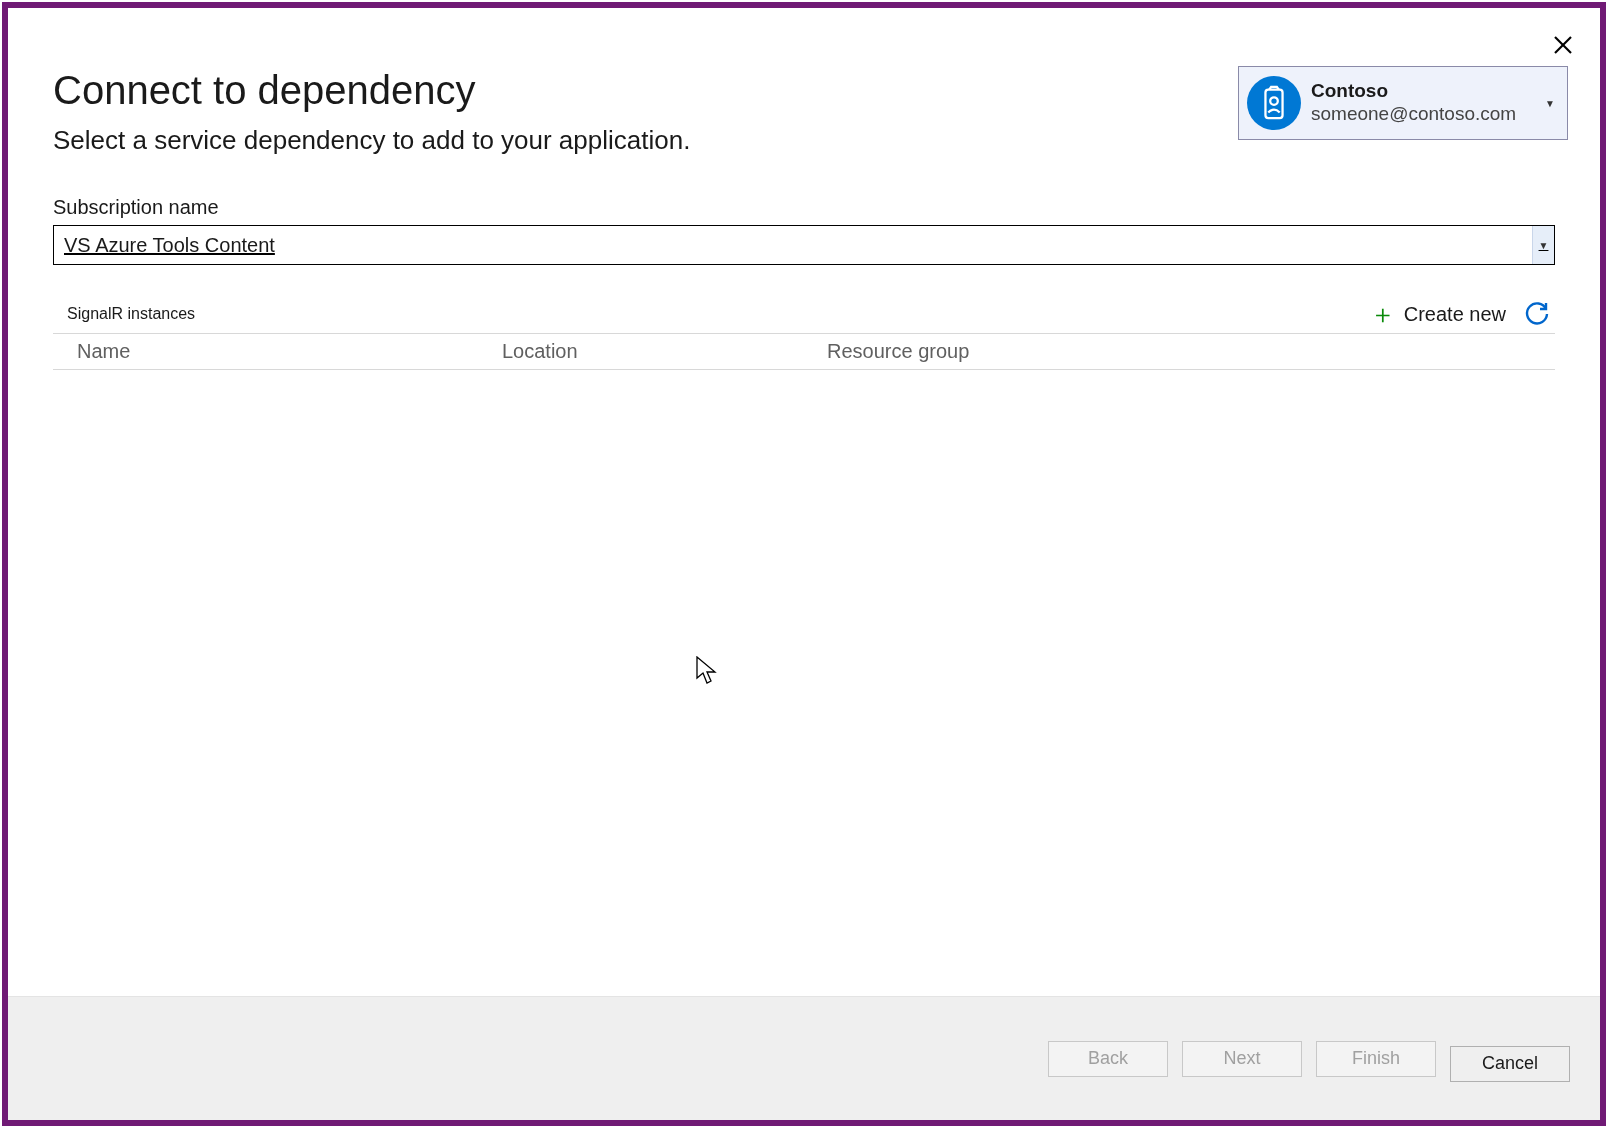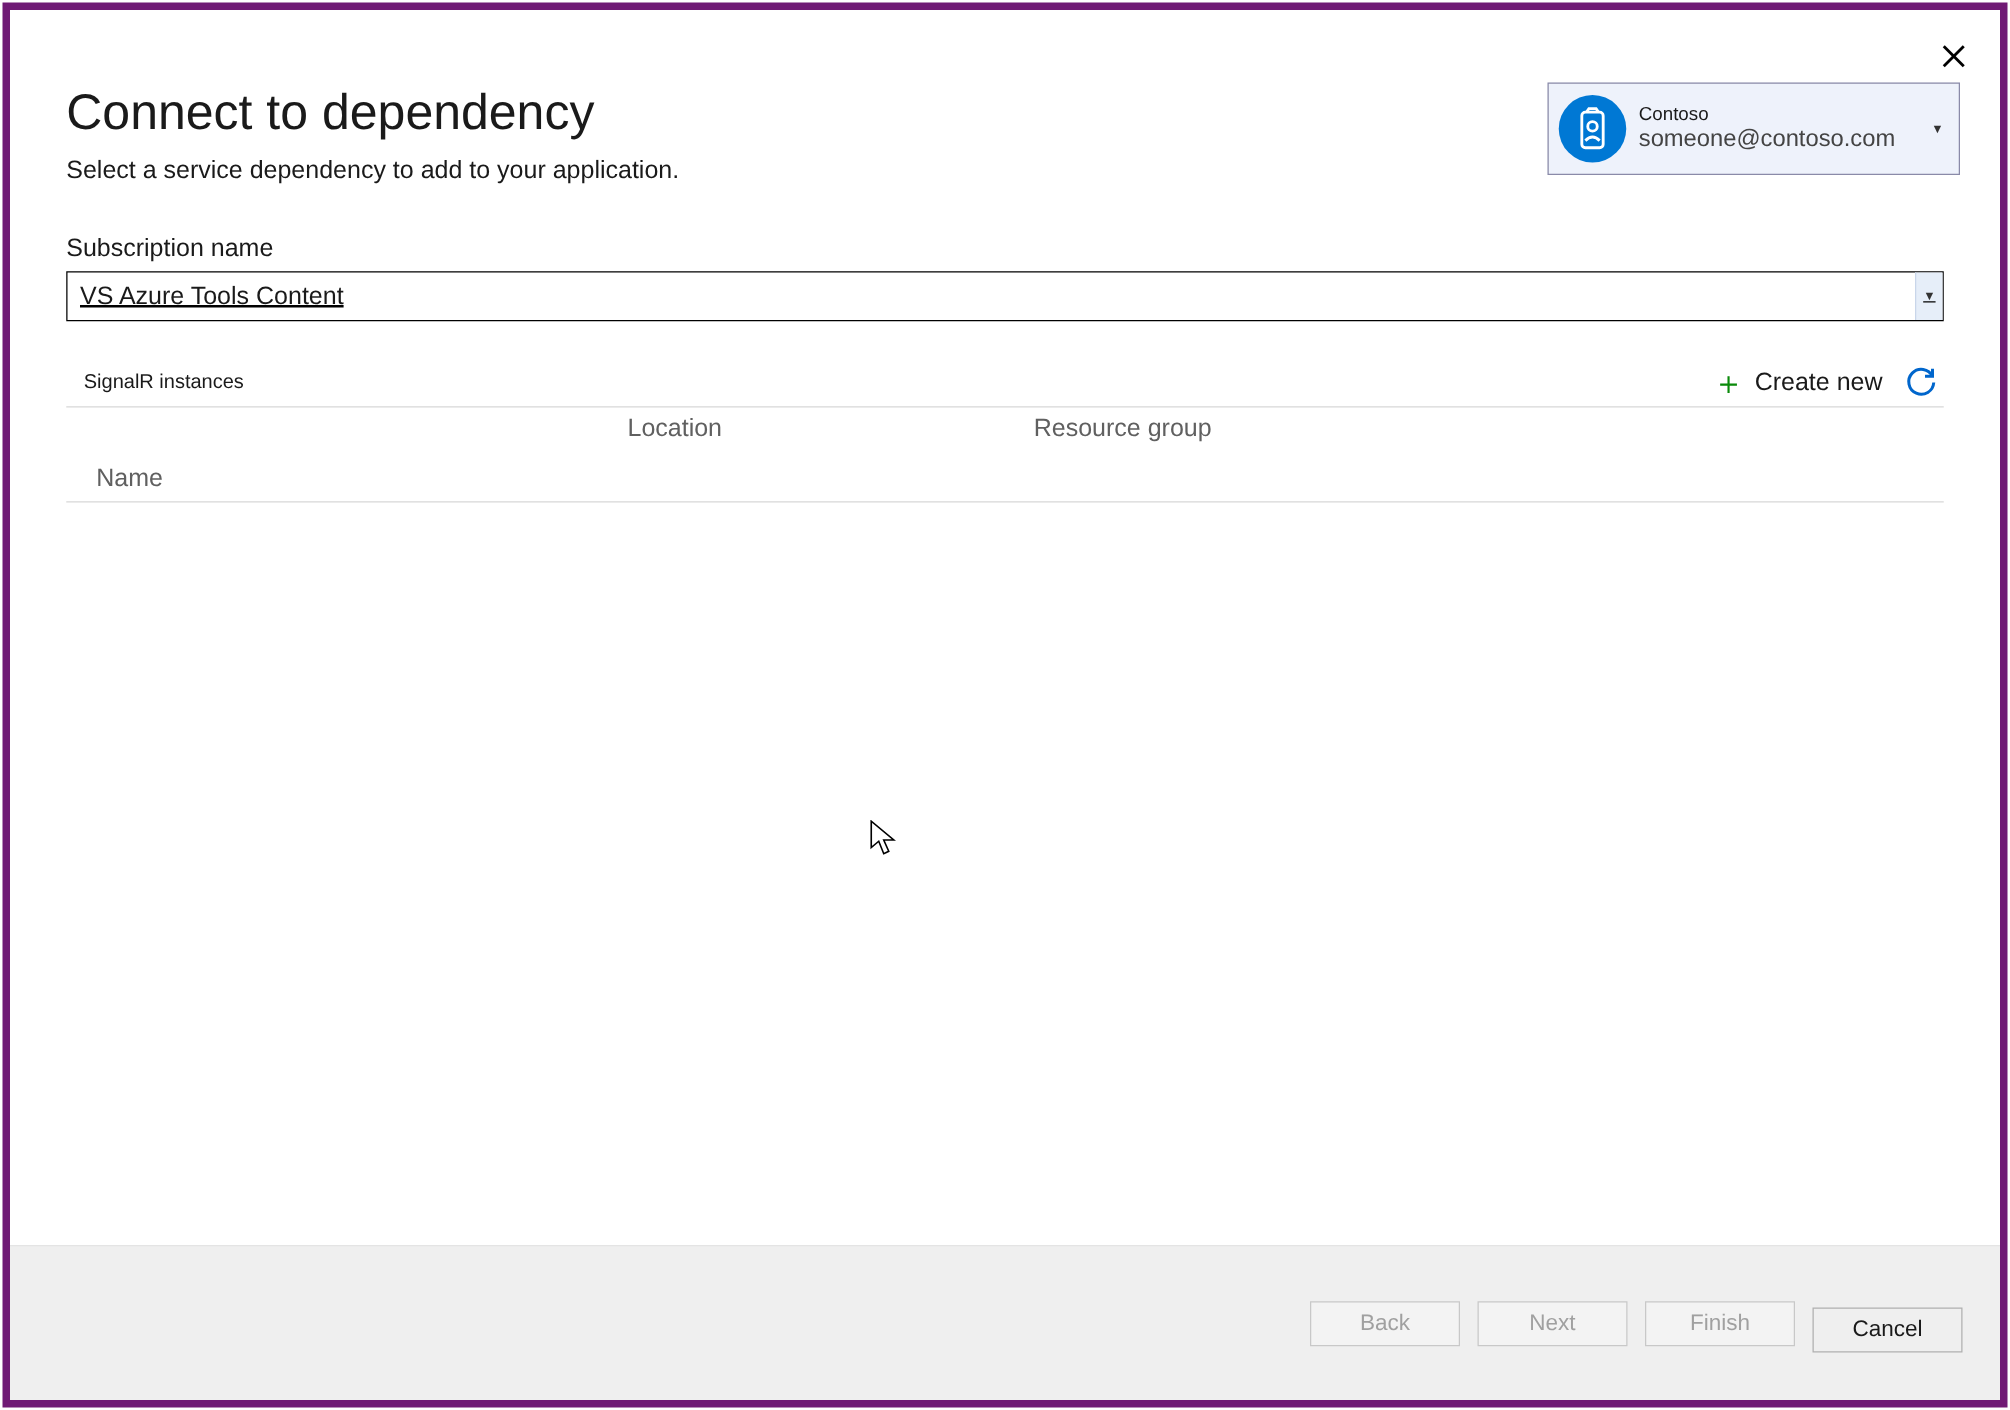--- a/index.html
+++ b/index.html
@@ -36,21 +36,21 @@
   padding: 60px 45px 20px 45px;
   position: relative;
 }
 .title {
   font-size: 40px;
   font-weight: 400;
   color: #1a1a1a;
   margin-bottom: 12px;
 }
 .subtitle {
-  font-size: 20px;
+  font-size: 26px;
   color: #1a1a1a;
   font-weight: 400;
 }
 .account-box {
   position: absolute;
   top: 58px;
   right: 32px;
   width: 330px;
   height: 74px;
   border: 1px solid #8a8aa8;
@@ -66,21 +66,21 @@
   border-radius: 50%;
   background: #0078d4;
   display: flex;
   align-items: center;
   justify-content: center;
   flex-shrink: 0;
   margin-right: 10px;
 }
 .account-icon svg { width: 38px; height: 38px; }
 .account-text { flex: 1; line-height: 1.2; }
-.account-name { font-size: 15px; color: #1a1a1a; font-weight: 400; }
+.account-name { font-size: 19px; color: #1a1a1a; font-weight: 700; }
 .account-email { font-size: 19px; color: #444; }
 .account-chevron { font-size: 10px; color: #333; padding: 0 4px; }
 .content {
   flex: 1;
   padding: 20px 45px 16px 45px;
   display: flex;
   flex-direction: column;
 }
 .field-label {
   font-size: 20px;
@@ -136,21 +136,21 @@
 .refresh-btn svg { width: 26px; height: 26px; }
 .table {
   border-top: 1px solid #d8d8d8;
   border-bottom: 1px solid #d8d8d8;
 }
 .table-header {
   display: flex;
   padding: 6px 0 6px 24px;
 }
 .th { font-size: 20px; color: #606060; }
-.th-name { width: 425px; margin-top: 40px; }
+.th-name { width: 425px; }
 .th-location { width: 325px; }
 .th-rg { flex: 1; }
 .cursor {
   position: absolute;
   left: 688px;
   top: 648px;
   pointer-events: none;
 }
 .cursor svg { width: 22px; height: 30px; }
 .footer {

